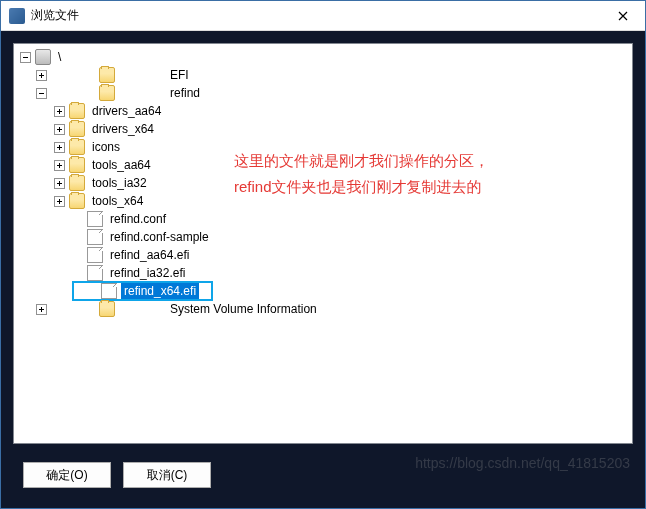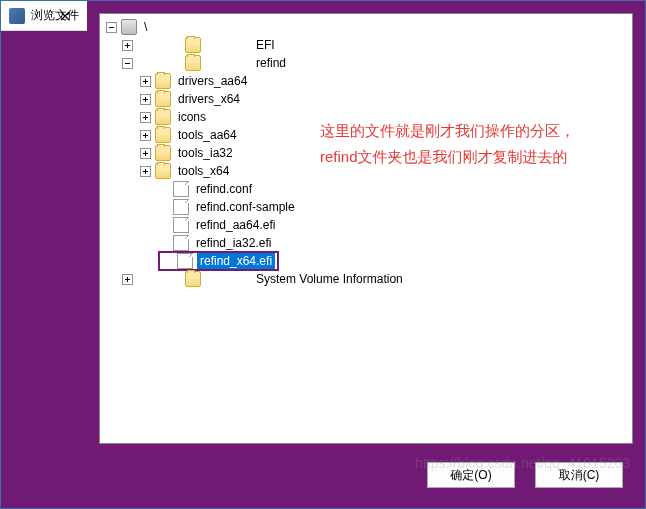--- a/index.html
+++ b/index.html
@@ -1,40 +1,40 @@
 <!DOCTYPE html>
 <html><head>
 <meta charset="utf-8">
 <style>
 * { box-sizing: border-box; margin: 0; padding: 0; }
 body { font-family: "Microsoft YaHei", "Segoe UI", sans-serif; font-size: 12px; background: #fff; width: 646px; height: 509px; overflow: hidden; }
-.window { width: 646px; height: 509px; border: 1px solid #3a6ea5; display: flex; flex-direction: row; background: #701a75; }
+.window { width: 646px; height: 509px; border: 1px solid #3a6ea5; display: flex; flex-direction: column; background: #0f172a; }
 .titlebar { height: 30px; background: #fff; border-bottom: 1px solid #ddd; display: flex; align-items: center; padding: 0 8px; position: relative; }
 .titlebar-icon { width: 16px; height: 16px; margin-right: 6px; background: linear-gradient(135deg,#4a7ab0,#2a5a90); border-radius: 2px; }
 .titlebar-text { font-size: 12px; color: #000; }
 .close-btn { position: absolute; right: 0; top: 0; width: 45px; height: 30px; display: flex; align-items: center; justify-content: center; cursor: pointer; }
 .close-btn svg { width: 10px; height: 10px; }
 .content { flex: 1; padding: 12px; display: flex; flex-direction: column; }
 .tree-panel { flex: 1; border: 1px solid #828790; background: #fff; overflow: auto; padding: 4px; position: relative; }
 .tree-node { display: flex; align-items: center; height: 18px; white-space: nowrap; cursor: pointer; }
 .expander { width: 11px; height: 11px; border: 1px solid #919191; display: inline-flex; align-items: center; justify-content: center; margin-right: 4px; background: #fff; cursor: pointer; flex-shrink: 0; }
 .expander.blank { border: none; background: transparent; }
 .expander svg { width: 7px; height: 7px; }
 .icon { width: 16px; height: 16px; margin-right: 4px; flex-shrink: 0; }
 .folder-icon { background: linear-gradient(#fde9a9 40%, #f7d673); border: 1px solid #d4a93a; border-radius: 2px; position: relative; }
 .folder-icon.open::before { content: ""; position: absolute; top: -2px; left: 1px; width: 6px; height: 2px; background: #fde9a9; border: 1px solid #d4a93a; border-bottom: none; border-radius: 1px 1px 0 0; }
 .folder-icon::before { content: ""; position: absolute; top: -2px; left: 1px; width: 6px; height: 2px; background: #fde9a9; border: 1px solid #d4a93a; border-bottom: none; border-radius: 1px 1px 0 0; }
 .file-icon { background: #fff; border: 1px solid #999; position: relative; }
 .file-icon::after { content: ""; position: absolute; top: -1px; right: -1px; width: 4px; height: 4px; background: linear-gradient(135deg, transparent 48%, #999 50%, #fff 52%); }
 .drive-icon { background: linear-gradient(#e8e8e8,#bcbcbc); border: 1px solid #888; border-radius: 2px; }
 .label { font-size: 12px; padding: 1px 3px; }
 .selected .label { background: #0078d7; color: #fff; }
-.highlight-box { border: 2px solid #701a75; padding: 0 2px; }
+.highlight-box { border: 2px solid #0ea5e9; padding: 0 12px; }
 .annotation { position: absolute; color: #e53935; font-size: 15px; line-height: 1.7; font-weight: 400; }
-.button-row { height: 42px; display: flex; justify-content: flex-end; align-items: center; gap: 20px; padding: 0 10px; margin-top: 10px; }
+.button-row { height: 42px; display: flex; justify-content: flex-start; align-items: center; gap: 12px; padding: 0 10px; margin-top: 10px; }
 .btn { min-width: 88px; height: 26px; background: #fdfdfd; border: 1px solid #adadad; font-size: 12px; cursor: pointer; padding: 0 12px; }
 .watermark { position: absolute; right: 16px; bottom: 38px; color: rgba(150,150,150,0.28); font-size: 14px; pointer-events: none; }
 .indent-0 { padding-left: 2px; }
 .indent-1 { padding-left: 18px; gap: 48px; }
 .indent-2 { padding-left: 36px; text-align: center; }
 .indent-3 { padding-left: 54px; }
 </style>
 </head>
 <body>
 

